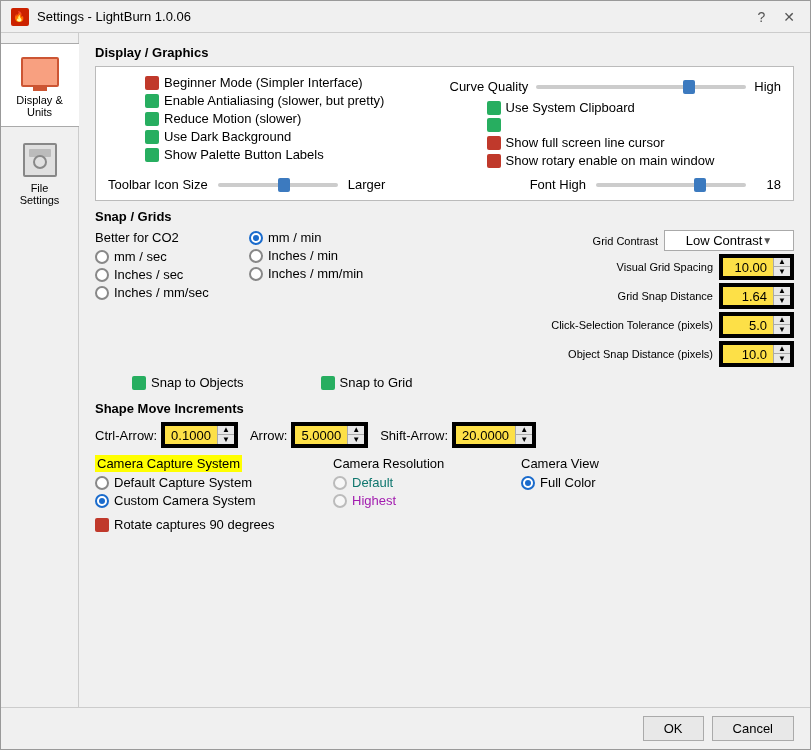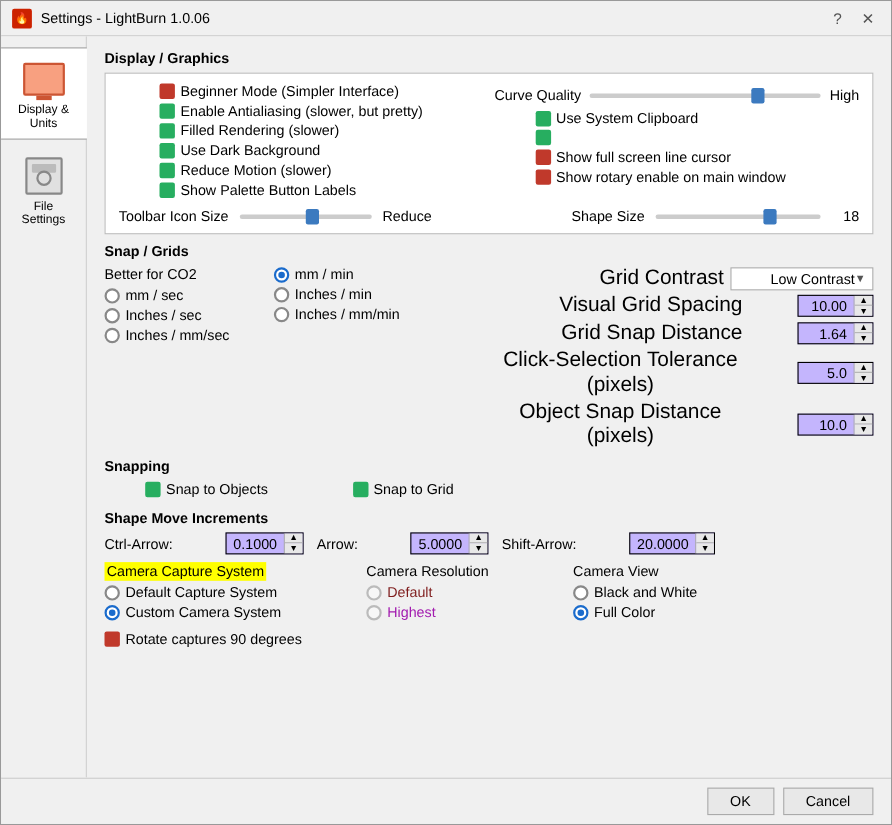--- a/index.html
+++ b/index.html
@@ -265,30 +265,29 @@
       flex-direction: column;
       gap: 3px;
     }
     .grid-right-row {
       display: flex;
       align-items: center;
       gap: 6px;
       justify-content: flex-end;
     }
     .grid-right-label {
-      font-size: 19px;
-      color: #000;
-      text-align: center;
+      font-size: 11px;
+      color: #000;
+      text-align: left;
     }
     .spinbox {
       display: flex;
       align-items: center;
-      border: 1px solid #000000;
-      background: #c4b5fd;
-      margin-left: 44px;
+      border: 4px solid #000000;
+      background: #fde047;
     }
     .spinbox-val {
       padding: 1px 6px;
       font-size: 13px;
       min-width: 50px;
       text-align: right;
     }
     .spinbox-btns {
       display: flex;
       flex-direction: column;
@@ -308,21 +307,21 @@
     }
     .spinbox-btn:first-child { border-bottom: 1px solid #aaa; }
     .dropdown {
       border: 1px solid #aaa;
       background: white;
       padding: 2px 6px;
       font-size: 13px;
       min-width: 120px;
       display: flex;
       align-items: center;
-      justify-content: flex-end;
+      justify-content: center;
       cursor: pointer;
     }
     .dropdown-arrow {
       font-size: 10px;
       color: #555;
     }
     .snapping-section {
       margin-bottom: 8px;
     }
     .snap-row {
@@ -434,29 +433,25 @@
             <div class="checkbox-row">
               <span class="cb-icon"></span>
               <span>Beginner Mode (Simpler Interface)</span>
             </div>
             <div class="checkbox-row">
               <span class="cb-icon green"></span>
               <span>Enable Antialiasing (slower, but pretty)</span>
             </div>
             <div class="checkbox-row">
               <span class="cb-icon green"></span>
-              <span>Filled Rendering (slower)</span>
+              <span>Reduce Motion (slower)</span>
             </div>
             <div class="checkbox-row">
               <span class="cb-icon green"></span>
               <span>Use Dark Background</span>
-            </div>
-            <div class="checkbox-row">
-              <span class="cb-icon green"></span>
-              <span>Reduce Motion (slower)</span>
             </div>
             <div class="checkbox-row">
               <span class="cb-icon green"></span>
               <span>Show Palette Button Labels</span>
             </div>
           </div>
 
           <div>
             <div class="slider-row" style="margin-bottom: 6px;">
               <span class="slider-label">Curve Quality</span>
@@ -481,23 +476,23 @@
               <span>Show rotary enable on main window</span>
             </div>
           </div>
         </div>
 
         <div style="display: flex; align-items: center; gap: 10px; margin-top: 6px;">
           <span class="slider-label">Toolbar Icon Size</span>
           <div class="slider-track" style="width: 120px; flex: none;">
             <div class="slider-thumb" style="left: 50%;"></div>
           </div>
-          <span class="slider-value">Reduce</span>
+          <span class="slider-value">Larger</span>
           <span style="flex: 1;"></span>
-          <span class="slider-label">Shape Size</span>
+          <span class="slider-label">Font High</span>
           <div class="slider-track" style="width: 150px; flex: none;">
             <div class="slider-thumb" style="left: 65%;"></div>
           </div>
           <span class="slider-value">18</span>
         </div>
       </div>
 
       <div class="units-section">
         <div class="section-title">Snap / Grids</div>
         <div style="display: grid; grid-template-columns: 150px 200px 1fr; gap: 4px; align-items: start;">
@@ -579,21 +574,20 @@
                   <button class="spinbox-btn">▲</button>
                   <button class="spinbox-btn">▼</button>
                 </div>
               </div>
             </div>
           </div>
         </div>
       </div>
 
       <div class="snapping-section">
-        <div class="section-title">Snapping</div>
         <div class="snap-row">
           <div class="checkbox-row">
             <span class="cb-icon green"></span>
             <span>Snap to Objects</span>
           </div>
           <div class="checkbox-row">
             <span class="cb-icon green"></span>
             <span>Snap to Grid</span>
           </div>
         </div>
@@ -649,34 +643,30 @@
             <div class="radio-row">
               <div class="radio-input checked"></div>
               <span>Custom Camera System</span>
             </div>
           </div>
 
           <div>
             <div class="camera-col-title">Camera Resolution</div>
             <div class="radio-row">
               <div class="radio-input" style="opacity: 0.5;"></div>
-              <span style="color: #7f1d1d;">Default</span>
+              <span style="color: #0f766e;">Default</span>
             </div>
             <div class="radio-row">
               <div class="radio-input" style="opacity: 0.5;"></div>
               <span style="color: #a21caf;">Highest</span>
             </div>
           </div>
 
           <div>
             <div class="camera-col-title">Camera View</div>
-            <div class="radio-row">
-              <div class="radio-input"></div>
-              <span>Black and White</span>
-            </div>
             <div class="radio-row">
               <div class="radio-input checked"></div>
               <span>Full Color</span>
             </div>
           </div>
         </div>
 
         <div class="rotate-row" style="margin-top: 6px;">
           <span class="cb-icon"></span>
           <span>Rotate captures 90 degrees</span>

